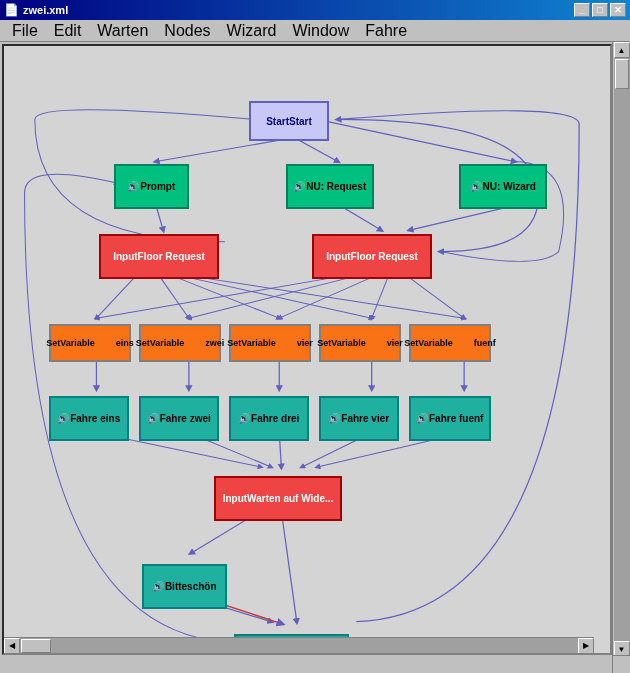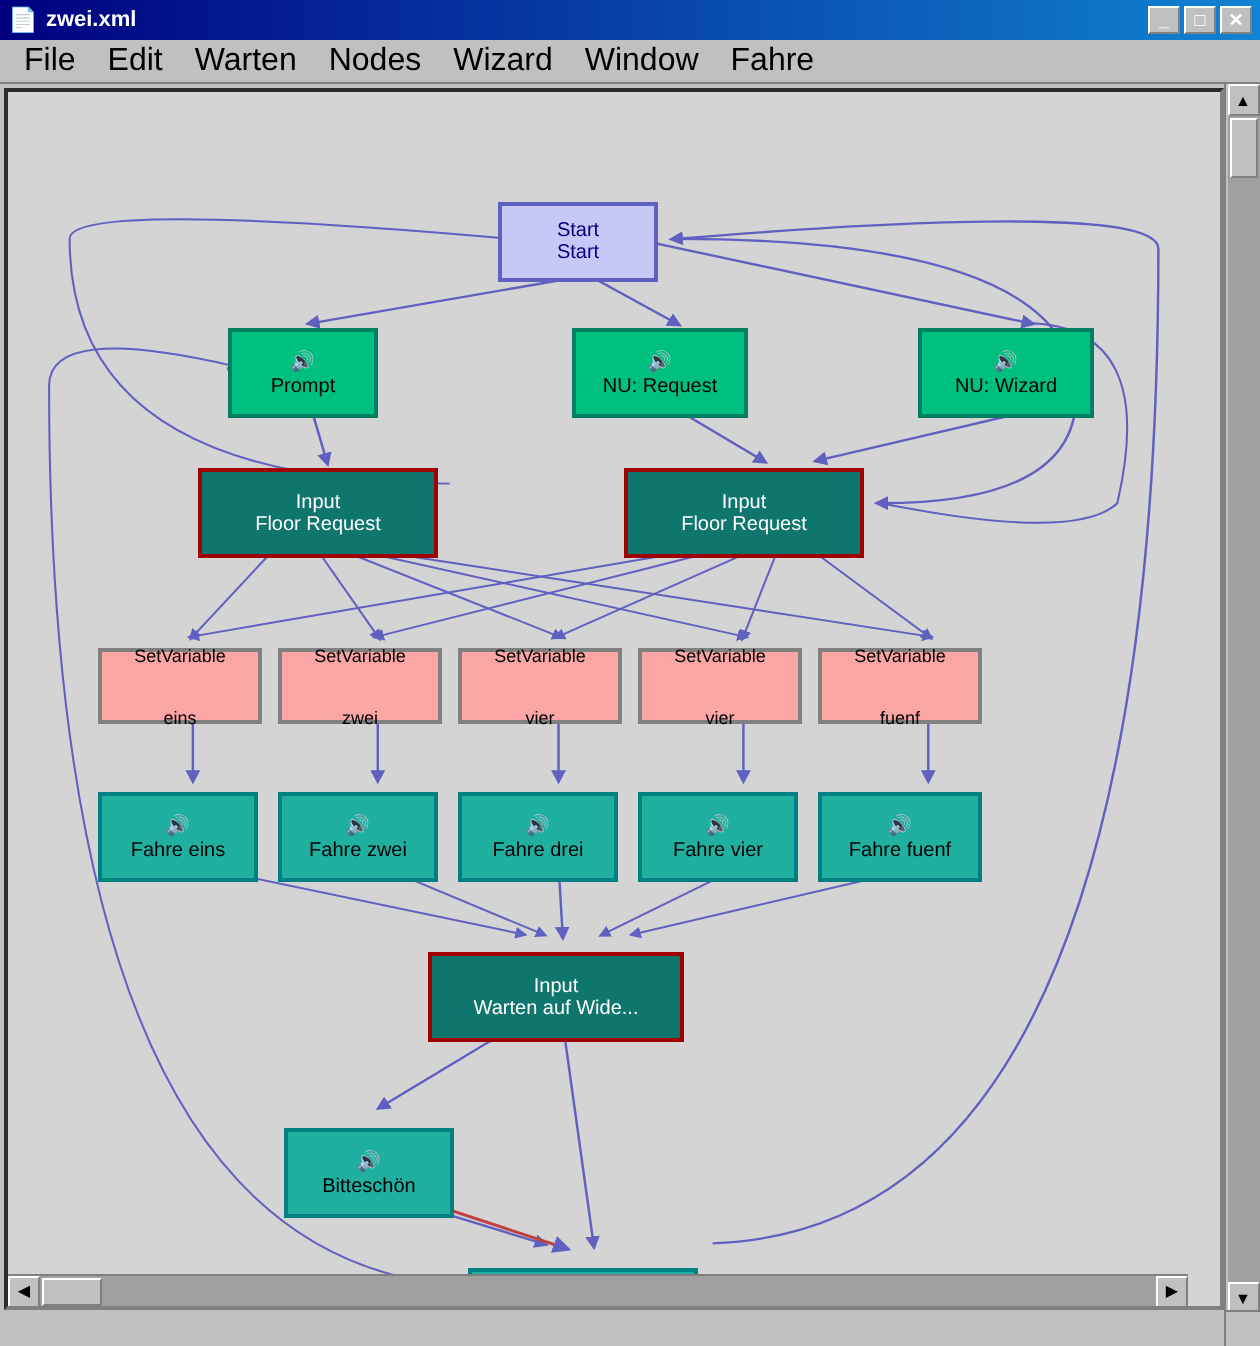--- a/index.html
+++ b/index.html
@@ -89,45 +89,45 @@
     }
     .scrollbar-h .scrollbar-btn { width: 16px; height: 16px; }
     .scrollbar-h .scrollbar-track { flex: 1; height: 16px; width: auto; background: #a0a0a0; }
     .scrollbar-h .scrollbar-thumb { width: 30px; height: 14px; margin: 1px; }
 
     
     .node {
       position: absolute;
       border: 2px solid;
       display: flex;
-      flex-direction: column;
+      flex-direction: row;
       align-items: center;
       justify-content: center;
       text-align: center;
       font-size: 10px;
-      font-weight: normal;
+      font-weight: bold;
       padding: 2px 4px;
     }
     .node-start {
       background: #c8c8f8;
       border-color: #6060c0;
       color: #000080;
     }
     .node-green {
       background: #00c080;
       border-color: #008060;
       color: black;
     }
     .node-red {
-      background: #0f766e;
+      background: #ef4444;
       border-color: #a00000;
       color: white;
     }
     .node-gray {
-      background: #fca5a5;
+      background: #f97316;
       border-color: #808080;
       color: black;
       gap: 21px;
     }
     .node-teal {
       background: #20b0a0;
       border-color: #008080;
       color: black;
     }
 

